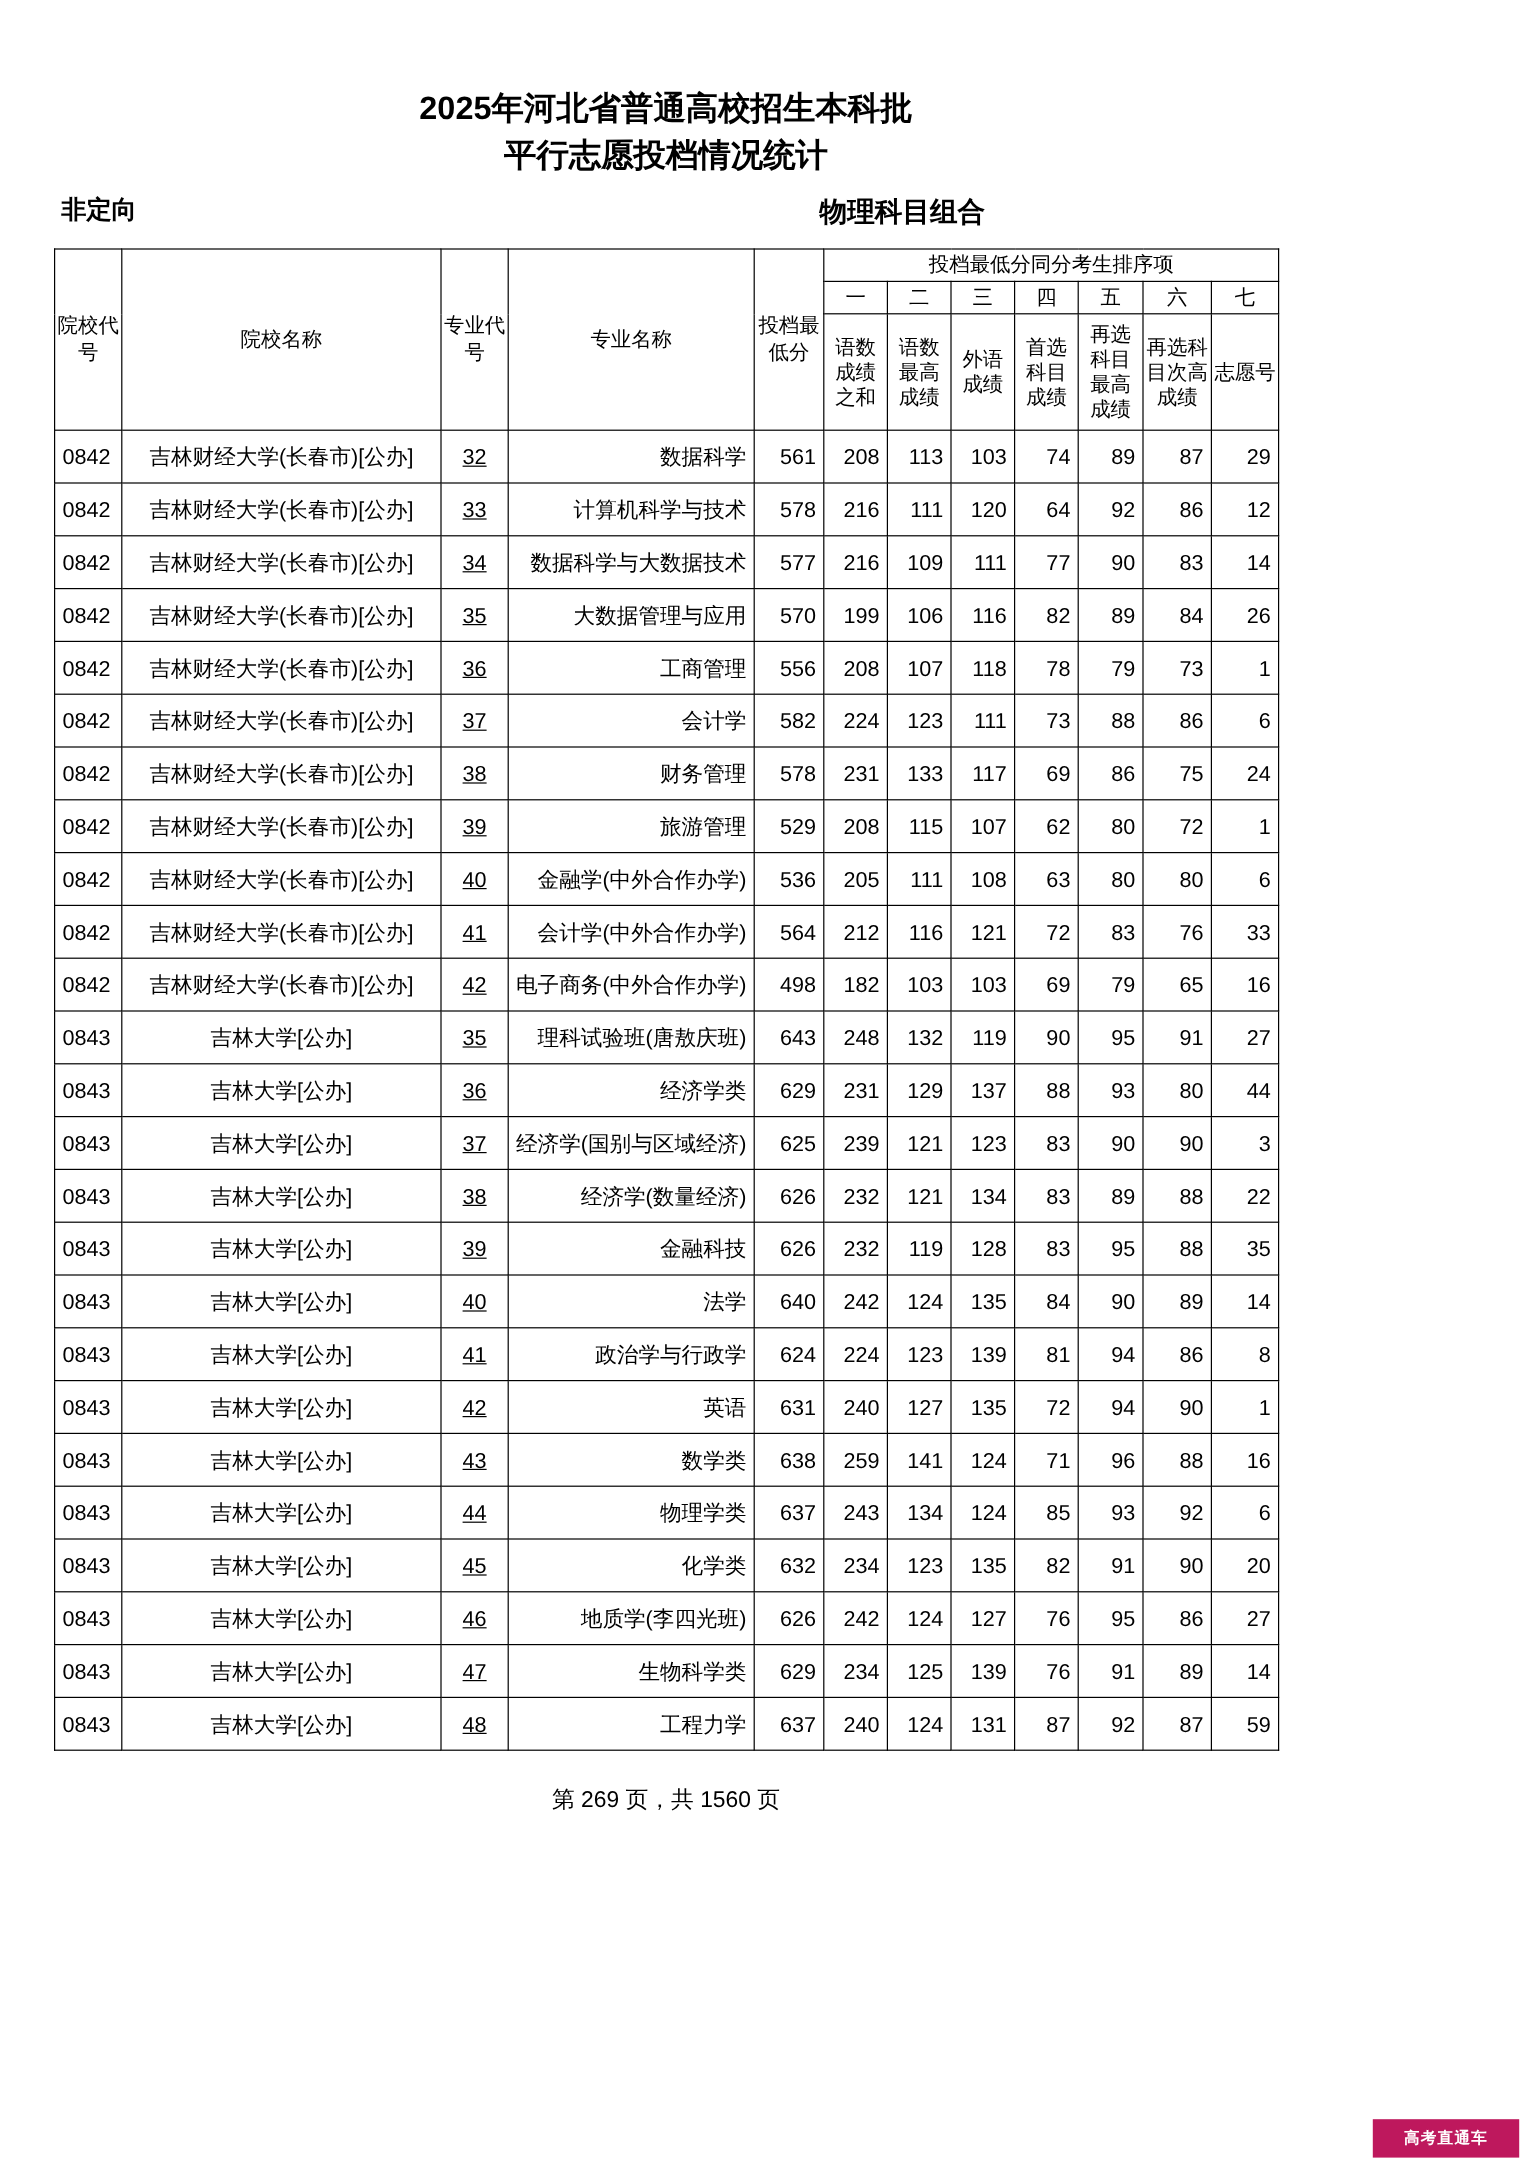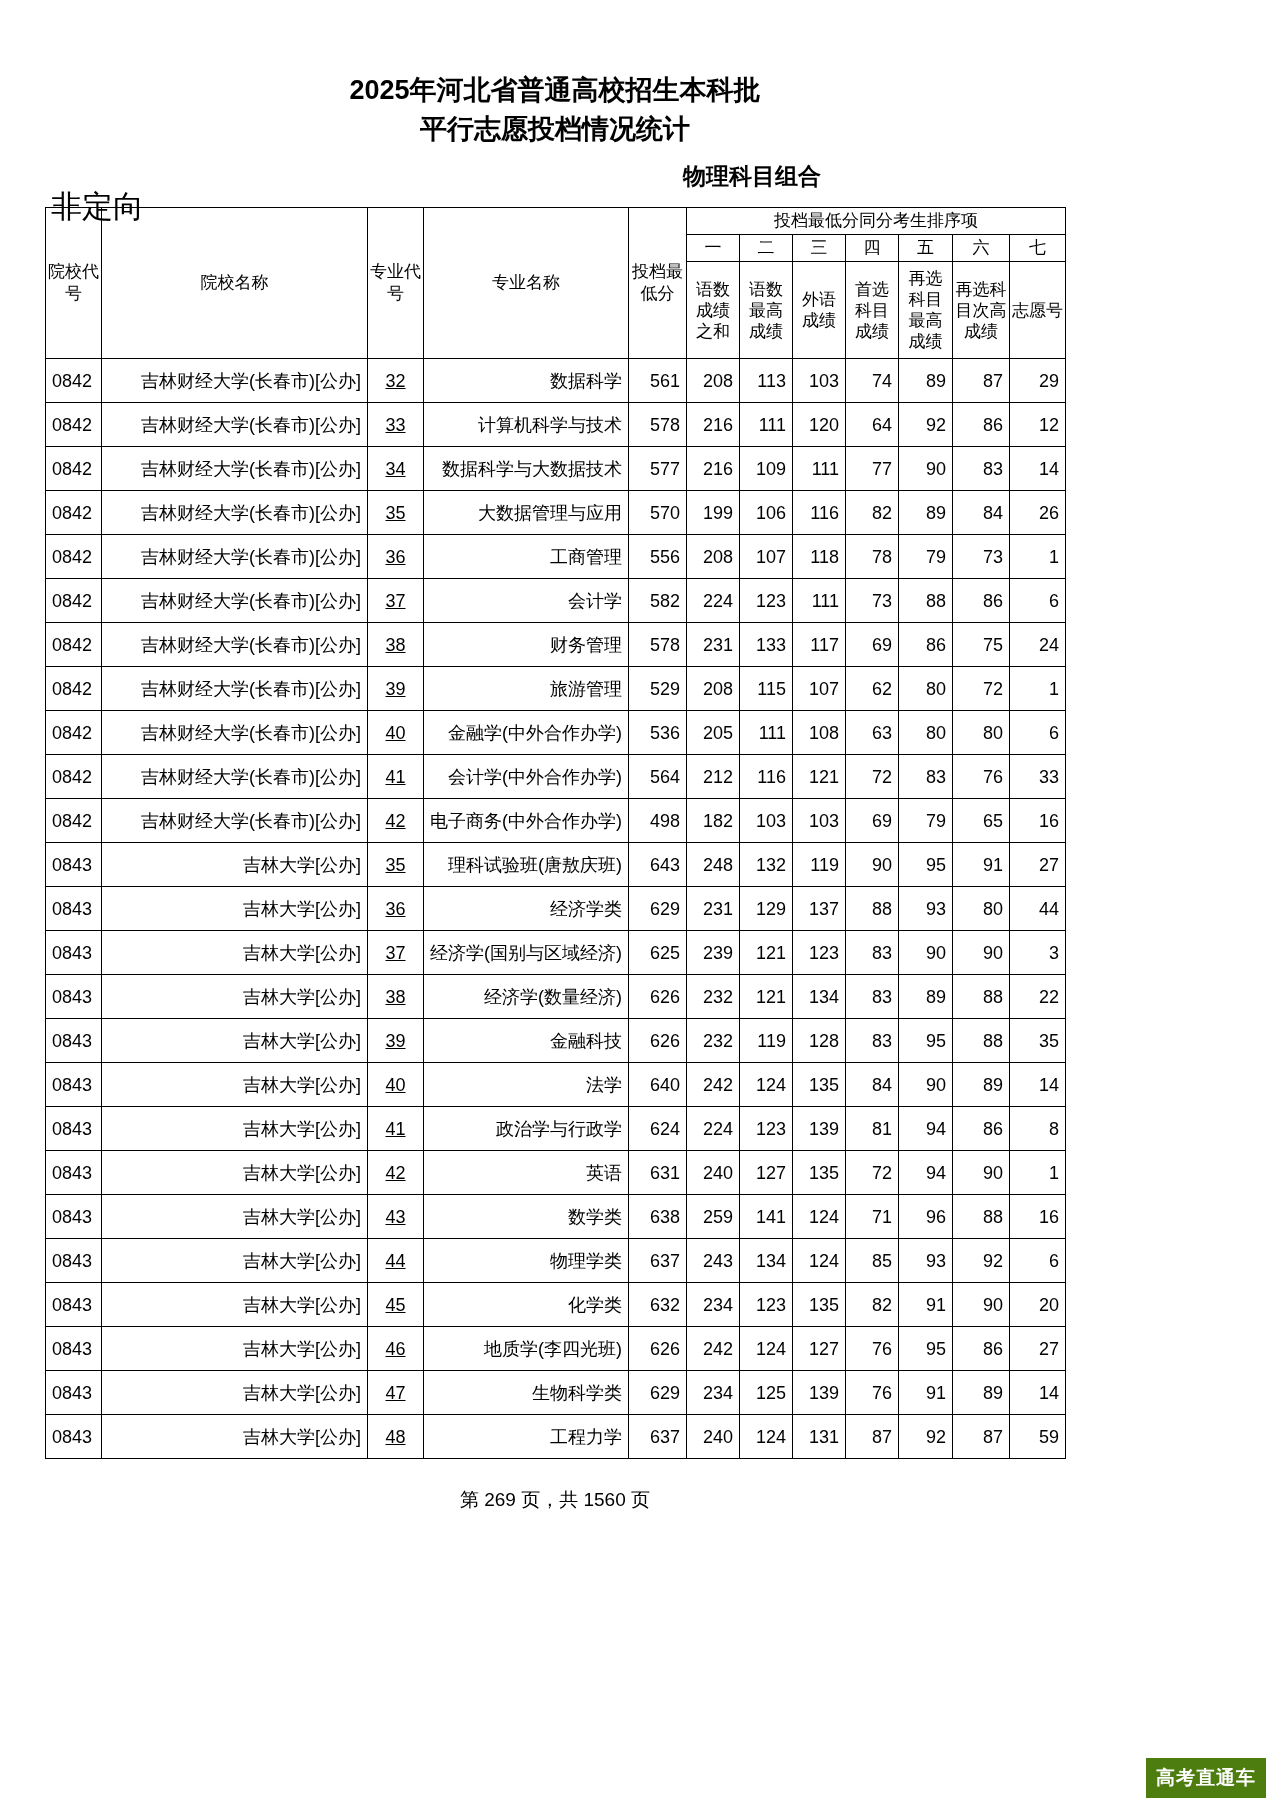--- a/index.html
+++ b/index.html
@@ -11,21 +11,21 @@
     color: #000000;
     font-family: "Liberation Sans", sans-serif;
     position: relative;
     overflow: hidden;
   }
   .page { padding: 42px 45px 0 45px; width: 1110px; }
 
   .title { text-align: center; font-size: 27px; font-weight: bold; line-height: 39px; width: 1020px; margin-top: 29px; }
 
   .labels-row { position: relative; height: 40px; margin-top: 12px; width: 1020px; }
-  .label-left  { position: absolute; left: 6px; top: 0; font-size: 31px; font-weight: normal; margin-top: 25px; }
+  .label-left  { position: absolute; left: 6px; top: 0; font-size: 21px; font-weight: bold; }
   .label-right { position: absolute; left: 638px; top: 0; font-size: 23px; font-weight: bold; }
 
   table.stats {
     width: 1020px;
     border-collapse: collapse;
     table-layout: fixed;
     margin-top: 6px;
   }
   table.stats th, table.stats td {
     border: 1px solid #000;
@@ -45,41 +45,41 @@
 
   table.stats td {
     font-size: 18px;
     line-height: 22px;
     height: 44px;
     padding: 2px 6px;
     vertical-align: middle;
     word-break: break-all;
   }
   td.c0 { text-align: left; padding-left: 4px; padding-right: 2px; }
-  td.c1 { text-align: right; padding-left: 4px; padding-right: 2px; margin-left: 48px; }
+  td.c1 { text-align: center; padding-left: 4px; padding-right: 2px; margin-left: 48px; }
   td.c2 { text-align: center; text-decoration: underline; }
   td.c3 { text-align: right; padding-left: 5px; padding-right: 3px; }
   td.cn { text-align: right; padding-right: 7px; padding-left: 2px; }
 
   .footer {
     width: 1020px;
     text-align: center;
     font-size: 19px;
     margin-top: 28px;
   }
 
   .watermark {
     position: absolute;
     right: 14px;
     bottom: 12px;
-    background: #4d7c0f;
+    background: #be185d;
     color: #ffffff;
-    font-size: 19px;
+    font-size: 13px;
     font-weight: bold;
-    padding: 7px 10px;
+    padding: 7px 26px;
     letter-spacing: 1px;
   }
 </style>
 </head>
 <body>
 
 <div class="page">
 
   <div class="title">
     <div>2025年河北省普通高校招生本科批</div>

